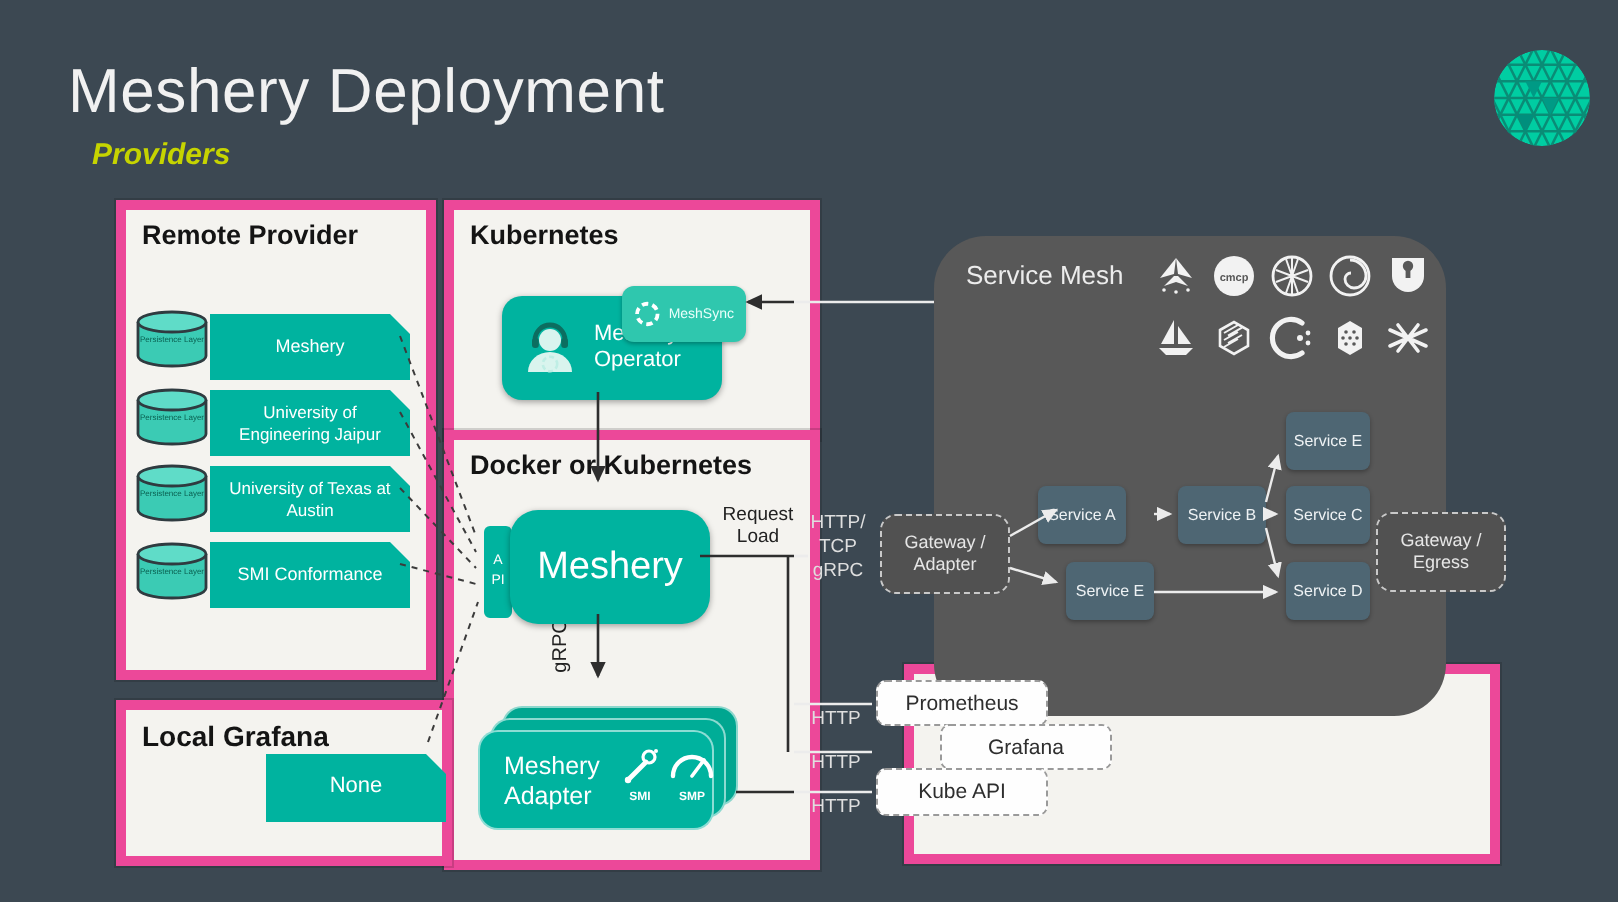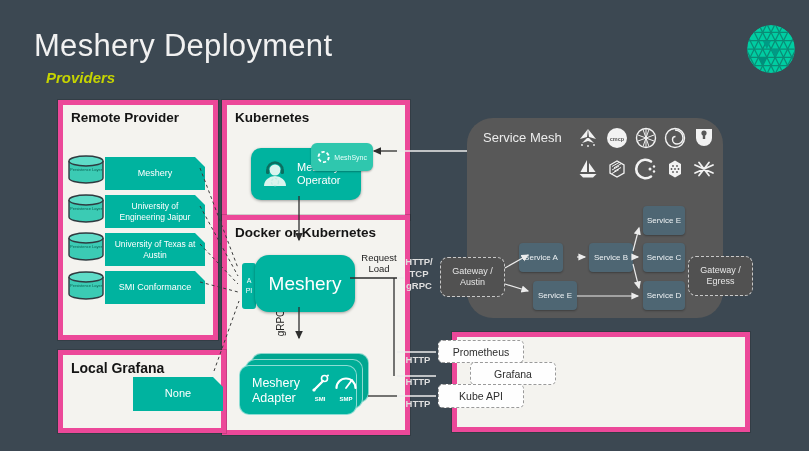--- a/index.html
+++ b/index.html
@@ -32,21 +32,21 @@
   .meshbox{position:absolute;background:#585858;border-radius:26px;}
   .meshtitle{position:absolute;color:#ececec;font-size:13px;}
   .logo24{position:absolute;width:24px;height:24px;}
   .svc{position:absolute;background:#4e6673;border-radius:4px;color:#eef2f4;font-size:8px;
        display:flex;align-items:center;justify-content:center;box-shadow:0 1px 2px rgba(0,0,0,.3);}
   .gw{position:absolute;background:#515151;border:1.5px dashed #c9c9c9;border-radius:8px;color:#e6e6e6;
       font-size:9px;line-height:1.25;display:flex;align-items:center;justify-content:center;text-align:center;
       box-sizing:border-box;padding:2px 6px;}
   .mon{position:absolute;background:#fefefe;border:1px dashed #9a9a9a;border-radius:5px;color:#2e2e2e;
        font-size:10.5px;display:flex;align-items:center;justify-content:center;}
-  .proto{position:absolute;color:#dfdfdf;font-size:9.5px;text-align:center;line-height:1.25;font-weight:700;}
+  .proto{position:absolute;color:#dfdfdf;font-size:9.5px;text-align:center;line-height:1.25;font-weight:400;}
   svg.overlay{position:absolute;left:0;top:0;z-index:60;pointer-events:none;}
   .z10{z-index:10;} .z20{z-index:20;} .z30{z-index:30;}
 </style>
 </head>
 <body>
 
 <div id="stage">
 
   <div class="abs ttl" style="left:34px;top:28px;">Meshery Deployment</div>
   <div class="abs sub" style="left:46px;top:69px;">Providers</div>
@@ -169,21 +169,21 @@
 
   <div class="panel" style="left:58px;top:350px;width:158px;height:73px;">
     <div class="ptitle" style="font-size:14px;">Local Grafana</div>
     <div class="rowbox teal dogear" style="left:70px;top:22px;width:90px;height:34px;font-size:11px;">
       <span>None</span>
     </div>
   </div>
 
   <div class="panel" style="left:452px;top:332px;width:288px;height:90px;"></div>
 
-  <div class="meshbox" style="left:467px;top:118px;width:256px;height:200px;">
+  <div class="meshbox" style="left:467px;top:118px;width:256px;height:240px;">
     <div class="meshtitle" style="left:16px;top:12px;">Service Mesh</div>
 
     <svg class="logo24" style="left:109px;top:8px;" viewBox="0 0 24 24">
       <path d="M12,3 L4,13 L11,11 Z" fill="#f2f2f2"></path>
         <path d="M12,3 L20,13 L13,11 Z" fill="#f2f2f2"></path>
       <path d="M11,12 L6,17 L12,15 L18,17 L13,12 Z" fill="#f2f2f2"></path>
       <circle cx="6" cy="19" r="0.9" fill="#f2f2f2"></circle>
         <circle cx="12" cy="20" r="0.9" fill="#f2f2f2"></circle>
         <circle cx="18" cy="19" r="0.9" fill="#f2f2f2"></circle>
     </svg>
@@ -250,21 +250,21 @@
       </div>
     <div class="svc" style="left:176px;top:163px;width:42px;height:29px;">
       <span>Service D</span>
       </div>
     <div class="svc" style="left:66px;top:163px;width:44px;height:29px;">
       <span>Service E</span>
       </div>
   </div>
 
   <div class="gw z30" style="left:440px;top:257px;width:65px;height:40px;">
-    <span>Gateway / Austin</span>
+    <span>Gateway / Adapter</span>
   </div>
   <div class="gw z30" style="left:688px;top:256px;width:65px;height:40px;">
     <span>Gateway / Egress</span>
   </div>
 
   <div class="mon z30" style="left:438px;top:340px;width:84px;height:21px;">
     <span>Prometheus</span>
     </div>
   <div class="mon z30" style="left:438px;top:362px;width:84px;height:21px;margin-left:32px;">
     <span>Grafana</span>

